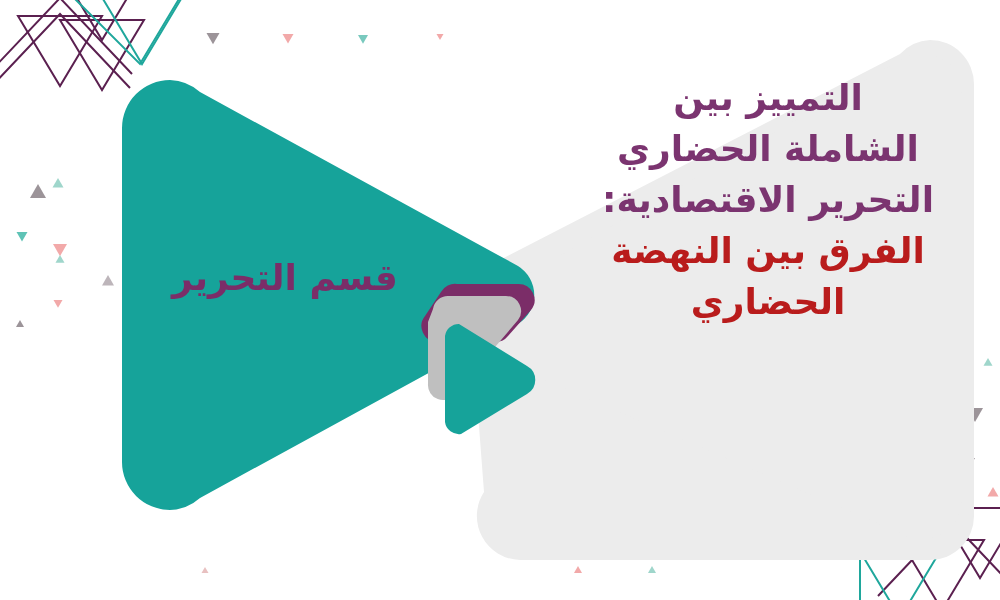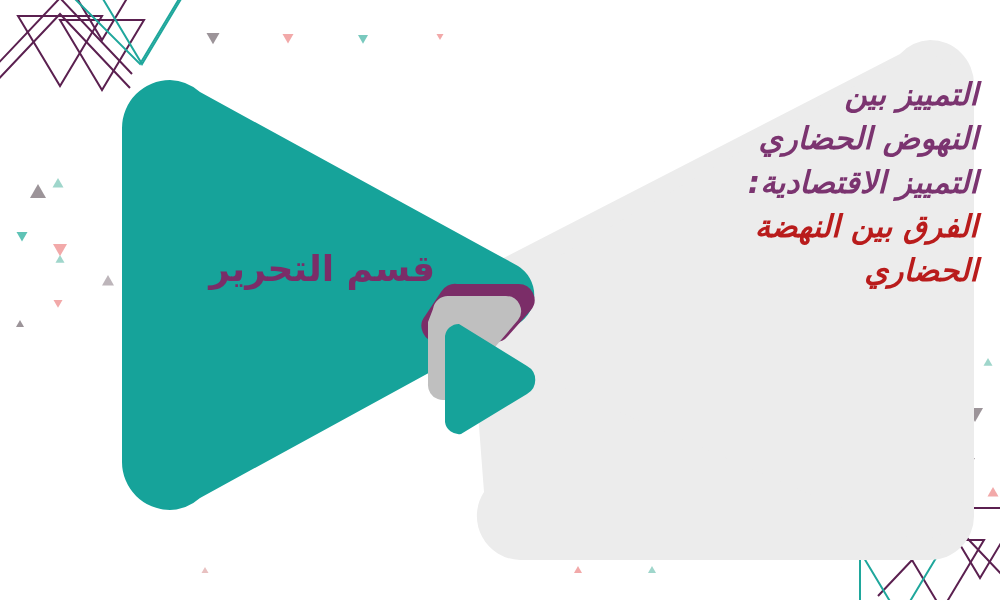--- a/index.html
+++ b/index.html
@@ -33,44 +33,43 @@
     inset: 0;
     width: 1000px;
     height: 600px;
     z-index: 2;
   }
 
   
   .left-label {
     position: absolute;
     left: 135px;
-    top: 246px;
+    top: 255px;
     width: 300px;
     z-index: 6;
-    text-align: right;
+    text-align: center;
     direction: rtl;
     color: #7B2D68;
     font-size: 36px;
     font-weight: bold;
     line-height: 1.25;
     letter-spacing: 0px;
   }
 
   .right-block {
     position: absolute;
     right: 22px;
     top: 72px;
     width: 420px;
     z-index: 6;
     direction: rtl;
-    text-align: right;
+    text-align: center;
     line-height: 1.42;
     font-weight: bold;
-    font-size: 31px;
-    font-style: italic;
+    font-size: 36px;
   }
   .right-block .ln {
     display: block;
     white-space: nowrap;
   }
   .ln.purple { color: #7B3470; }
   .ln.teal   { color: #b91c1c; }
 </style>
 </head>
 <body>
@@ -181,19 +180,19 @@
                A 16 16 0 0 1 527,394
                L 461,434
                A 14 14 0 0 1 445,422 Z"></path>
     </g>
   </svg>
 
   <div class="left-label">قسم التحرير</div>
 
   <div class="right-block">
     <span class="ln purple">التمييز بين</span>
-    <span class="ln purple">النهوض الحضاري</span>
-    <span class="ln purple">التمييز الاقتصادية:</span>
+    <span class="ln purple">الشاملة الحضاري</span>
+    <span class="ln purple">التحرير الاقتصادية:</span>
     <span class="ln teal">الفرق بين النهضة</span>
     <span class="ln teal">الحضاري</span>
   </div>
 
 </div>
 
 </body></html>

